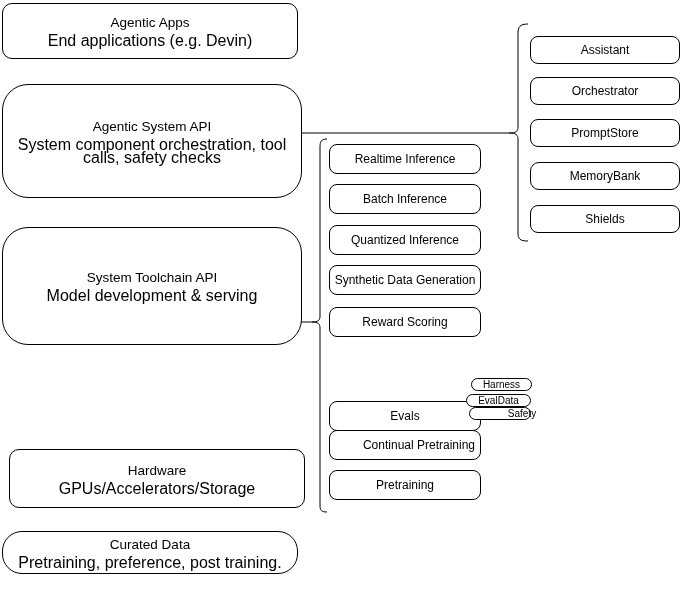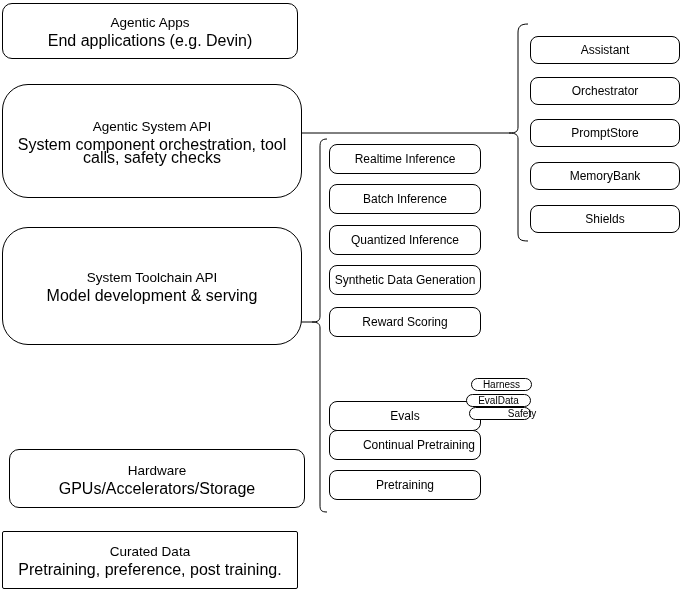--- a/index.html
+++ b/index.html
@@ -91,21 +91,21 @@
     <div class="title">System Toolchain API</div>
     <div class="subtitle">Model development &amp; serving</div>
   </div>
 
 
   <div class="box lbox" style="top:449px; height:59px; border-radius:10px;margin-left:7px;">
     <div class="title">Hardware</div>
     <div class="subtitle">GPUs/Accelerators/Storage</div>
   </div>
 
-  <div class="box lbox" style="top:531px; height:58px; border-radius:2px;">
+  <div class="box lbox" style="top:531px; height:43px; border-radius:20px;">
     <div class="title">Curated Data</div>
     <div class="subtitle">Pretraining, preference, post training.</div>
   </div>
 
   <div class="box mbox" style="top:144px;">
     <span>Realtime Inference</span>
   </div>
   <div class="box mbox" style="top:184px;">
     <span>Batch Inference</span>
   </div>

